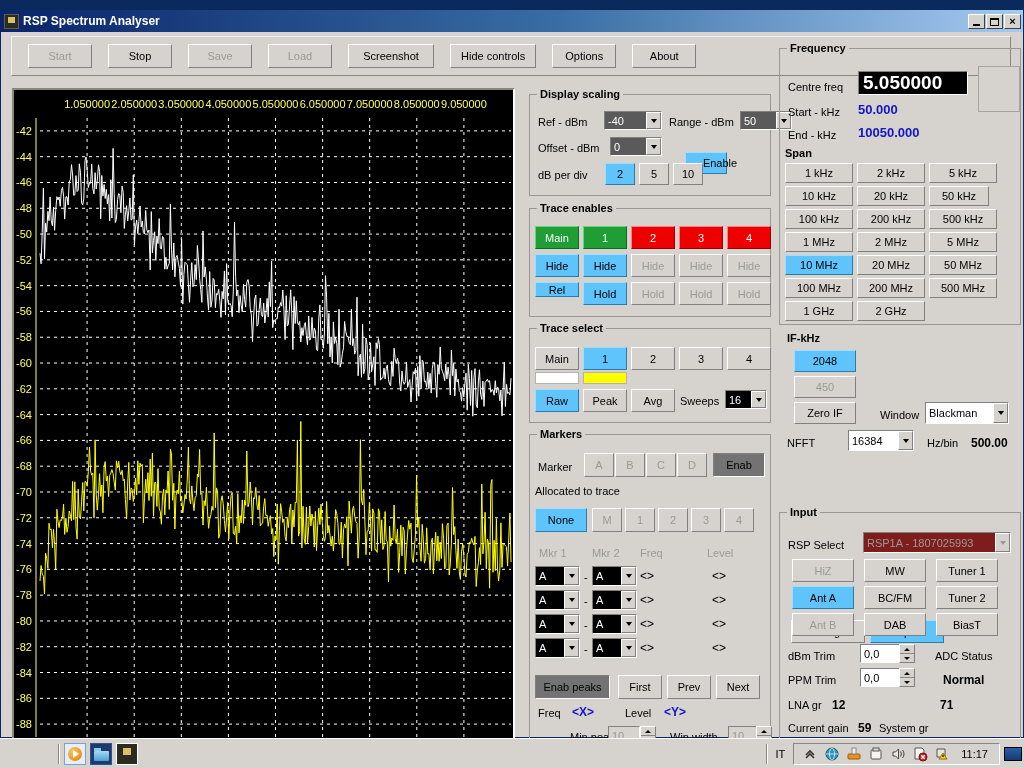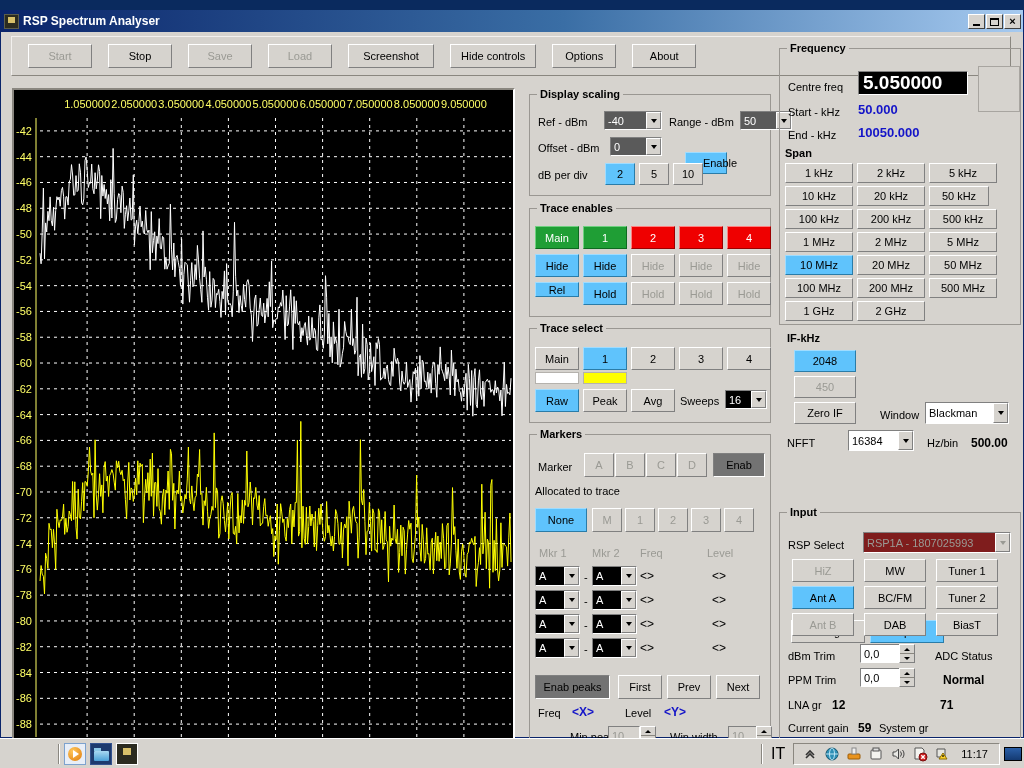--- a/index.html
+++ b/index.html
@@ -219,21 +219,21 @@
   .ql.folder::before {
     content: ""; position: absolute; left: 3px; top: 4px;
     width: 7px; height: 3px; background: #8cc8e8;
   }
   .ql.rsp { background: #2b2b20; border: 1px solid #fff; }
   .ql.rsp::after {
     content: ""; position: absolute; left: 6px; top: 4px;
     width: 8px; height: 7px; background: #d8c06a;
   }
   #traysep { width: 2px; height: 20px; margin-left: 12px; border-left: 1px solid #8a8780; border-right: 1px solid #fff; flex: none; }
-  #lang { margin: 0 8px; font-size: 16px; color: #000; text-align: right; }
+  #lang { margin: 0 8px; font-size: 11px; color: #000; text-align: right; }
   #tray {
     height: 22px; display: flex; align-items: center;
     border: 1px solid; border-color: #8a8780 #fff #fff #8a8780;
     padding: 0 5px; margin-right: 4px;
   }
   .tico { width: 16px; height: 16px; margin: 0 3px; position: relative; flex: none; }
   #clock { font-size: 11px; color: #000; margin: 0 6px 0 8px; }
   #showdesk {
     width: 18px; height: 14px; margin-right: 2px; flex: none;
     background: linear-gradient(to bottom, #2a5fa8, #143a72);

